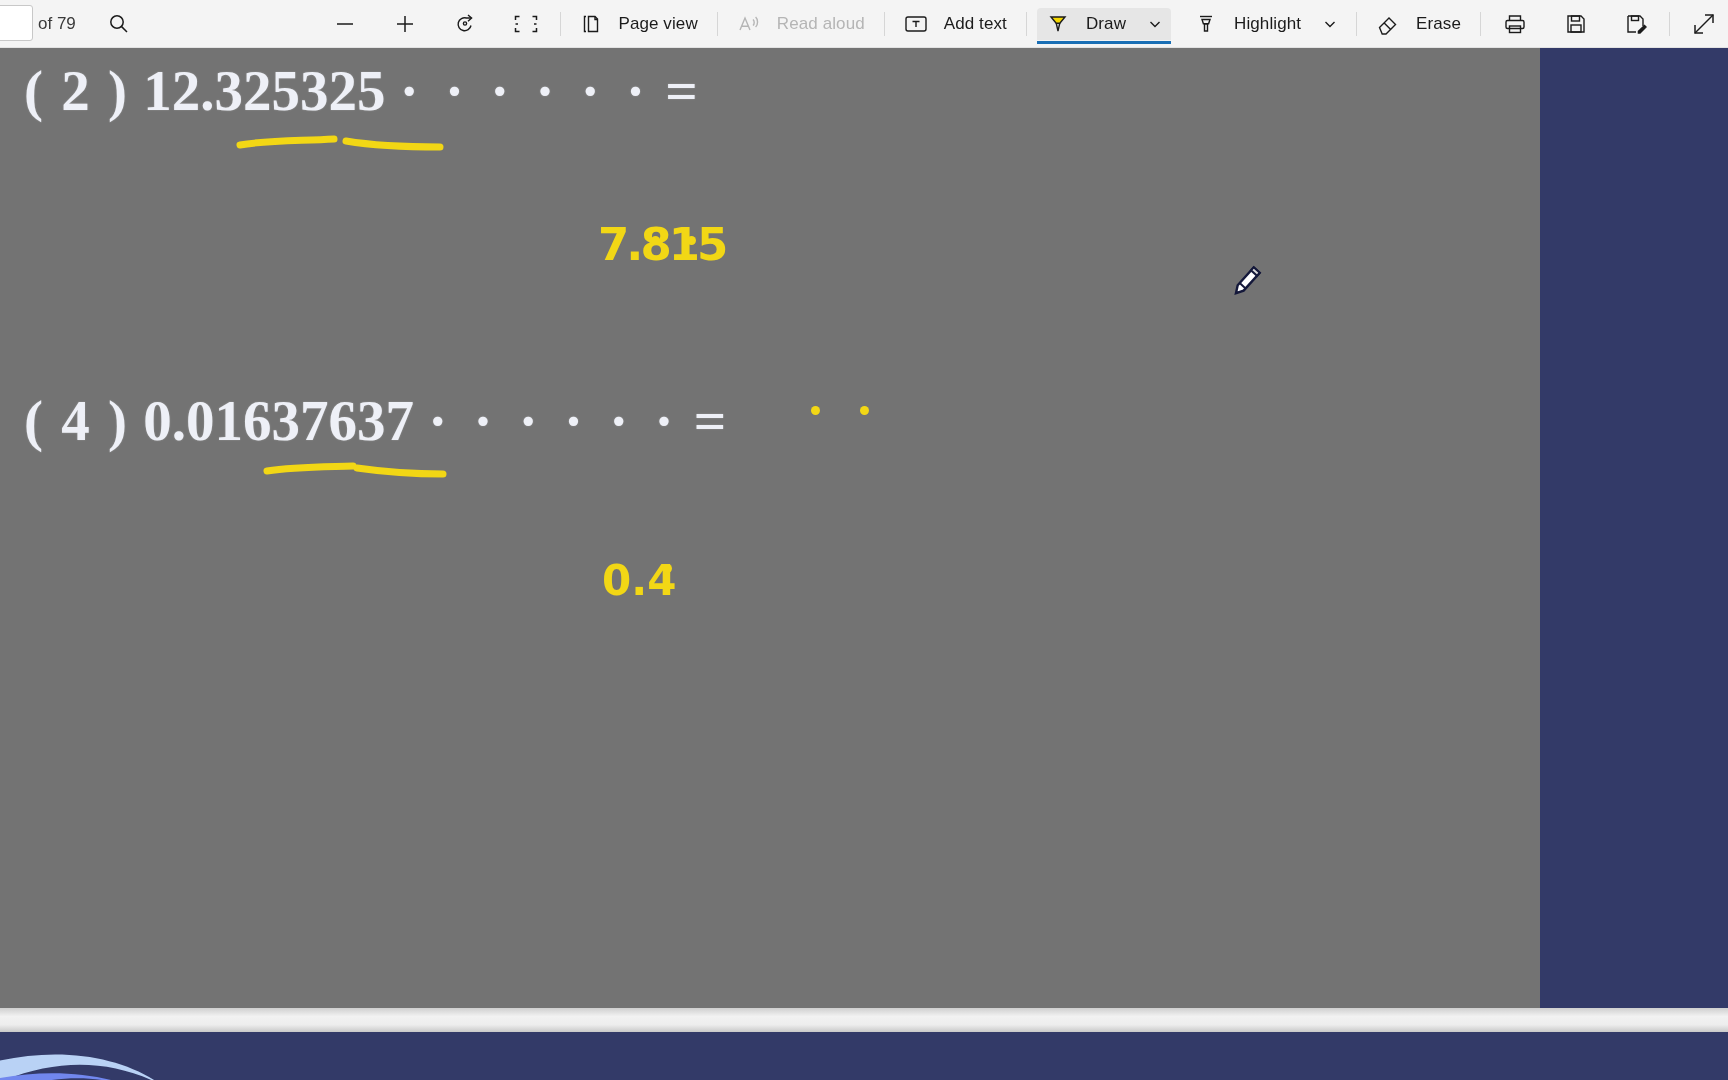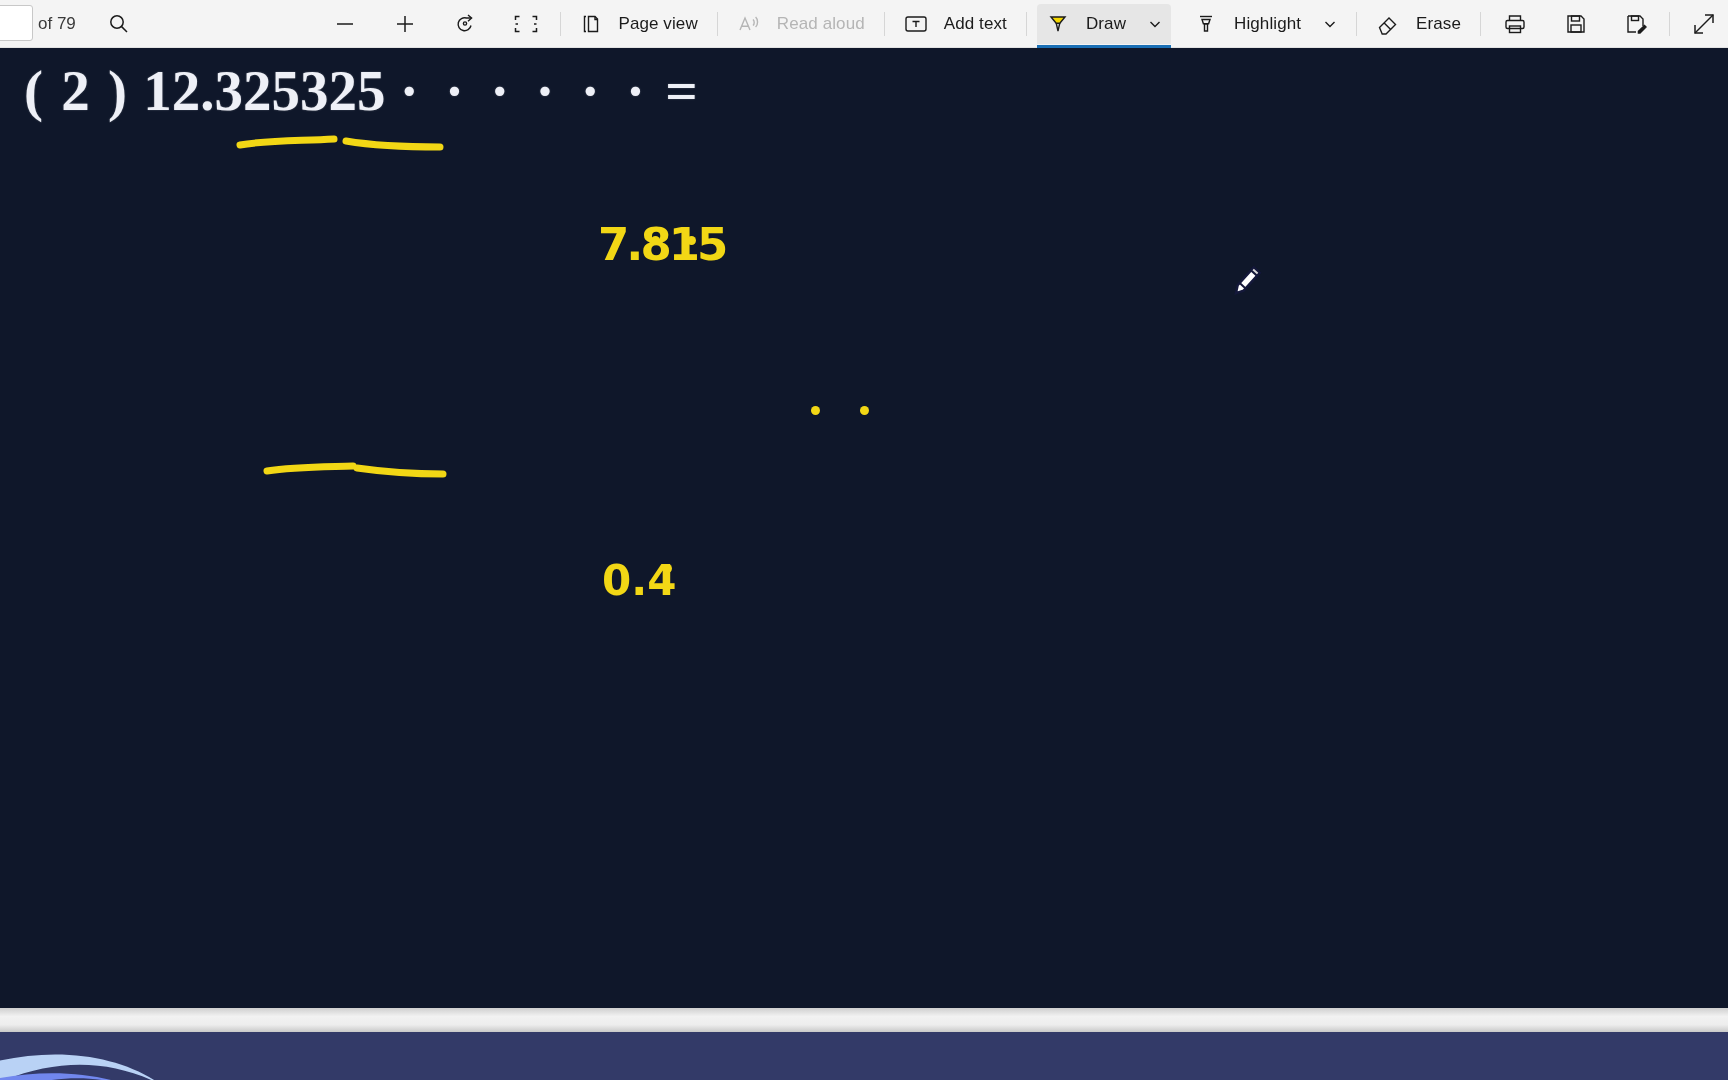--- a/index.html
+++ b/index.html
@@ -48,37 +48,37 @@
   #page-of {
     margin-left: 38px;
     font-size: 17px; color: #3a3a3a;
   }
   #search-btn { margin-left: 20px; }
 
   
   .tb-selected {
     background: #e6e6e6;
     position: relative;
-    height: 40px;
+    height: 32px;
     border-radius: 4px 4px 0 0;
   }
   .tb-selected::after {
     content: ""; position: absolute;
     left: 0; right: 0; bottom: -4px; height: 3px;
     background: #1a6fb5;
   }
   .chev { width: 14px; height: 14px; margin-left: 6px; }
 
   svg { display: block; }
 
   
   #page {
     position: absolute; left: 0; top: 48px;
-    width: 1728px; height: 960px;
-    background: #0f172a;
+    width: 1540px; height: 960px;
+    background: #737373;
     overflow: hidden;
   }
   .mathline {
     position: absolute;
     color: #eef0f7;
     font-family: "Liberation Serif", serif;
     font-weight: 700;
     white-space: nowrap;
     text-shadow: 0 0 2px rgba(255,255,255,.28);
   }
@@ -314,20 +314,26 @@
   <span class="ink" style="left:344px; top:90px;">
     <svg width="100" height="14" viewBox="0 0 100 14">
         <path d="M2 3 C32 8, 64 9, 96 9" stroke="#f2d715" stroke-width="7" fill="none" stroke-linecap="round"></path>
       </svg>
   </span>
 
   <span class="ink" style="left:598px; top:170px; font-size:45px; letter-spacing:-3px;">7.815</span>
   <span class="ink" style="left:651px; top:188px; width:9px; height:9px; border-radius:50%; background:#f2d715;"></span>
   <span class="ink" style="left:687px; top:188px; width:9px; height:9px; border-radius:50%; background:#f2d715;"></span>
 
+  <div class="mathline" style="left:24px; top:340px; font-size:57px;">
+    <span class="idx">( 4 )</span>
+    <span>0.01637637</span>
+    <span class="dots">· · · · · ·</span>
+    <span>=</span>
+  </div>
   <span class="ink" style="left:265px; top:415px;">
     <svg width="92" height="14" viewBox="0 0 92 14">
         <path d="M2 8 C28 4, 58 4, 88 3" stroke="#f2d715" stroke-width="7" fill="none" stroke-linecap="round"></path>
       </svg>
   </span>
   <span class="ink" style="left:355px; top:417px;">
     <svg width="92" height="14" viewBox="0 0 92 14">
         <path d="M2 3 C30 7, 60 9, 88 9" stroke="#f2d715" stroke-width="7" fill="none" stroke-linecap="round"></path>
       </svg>
   </span>

